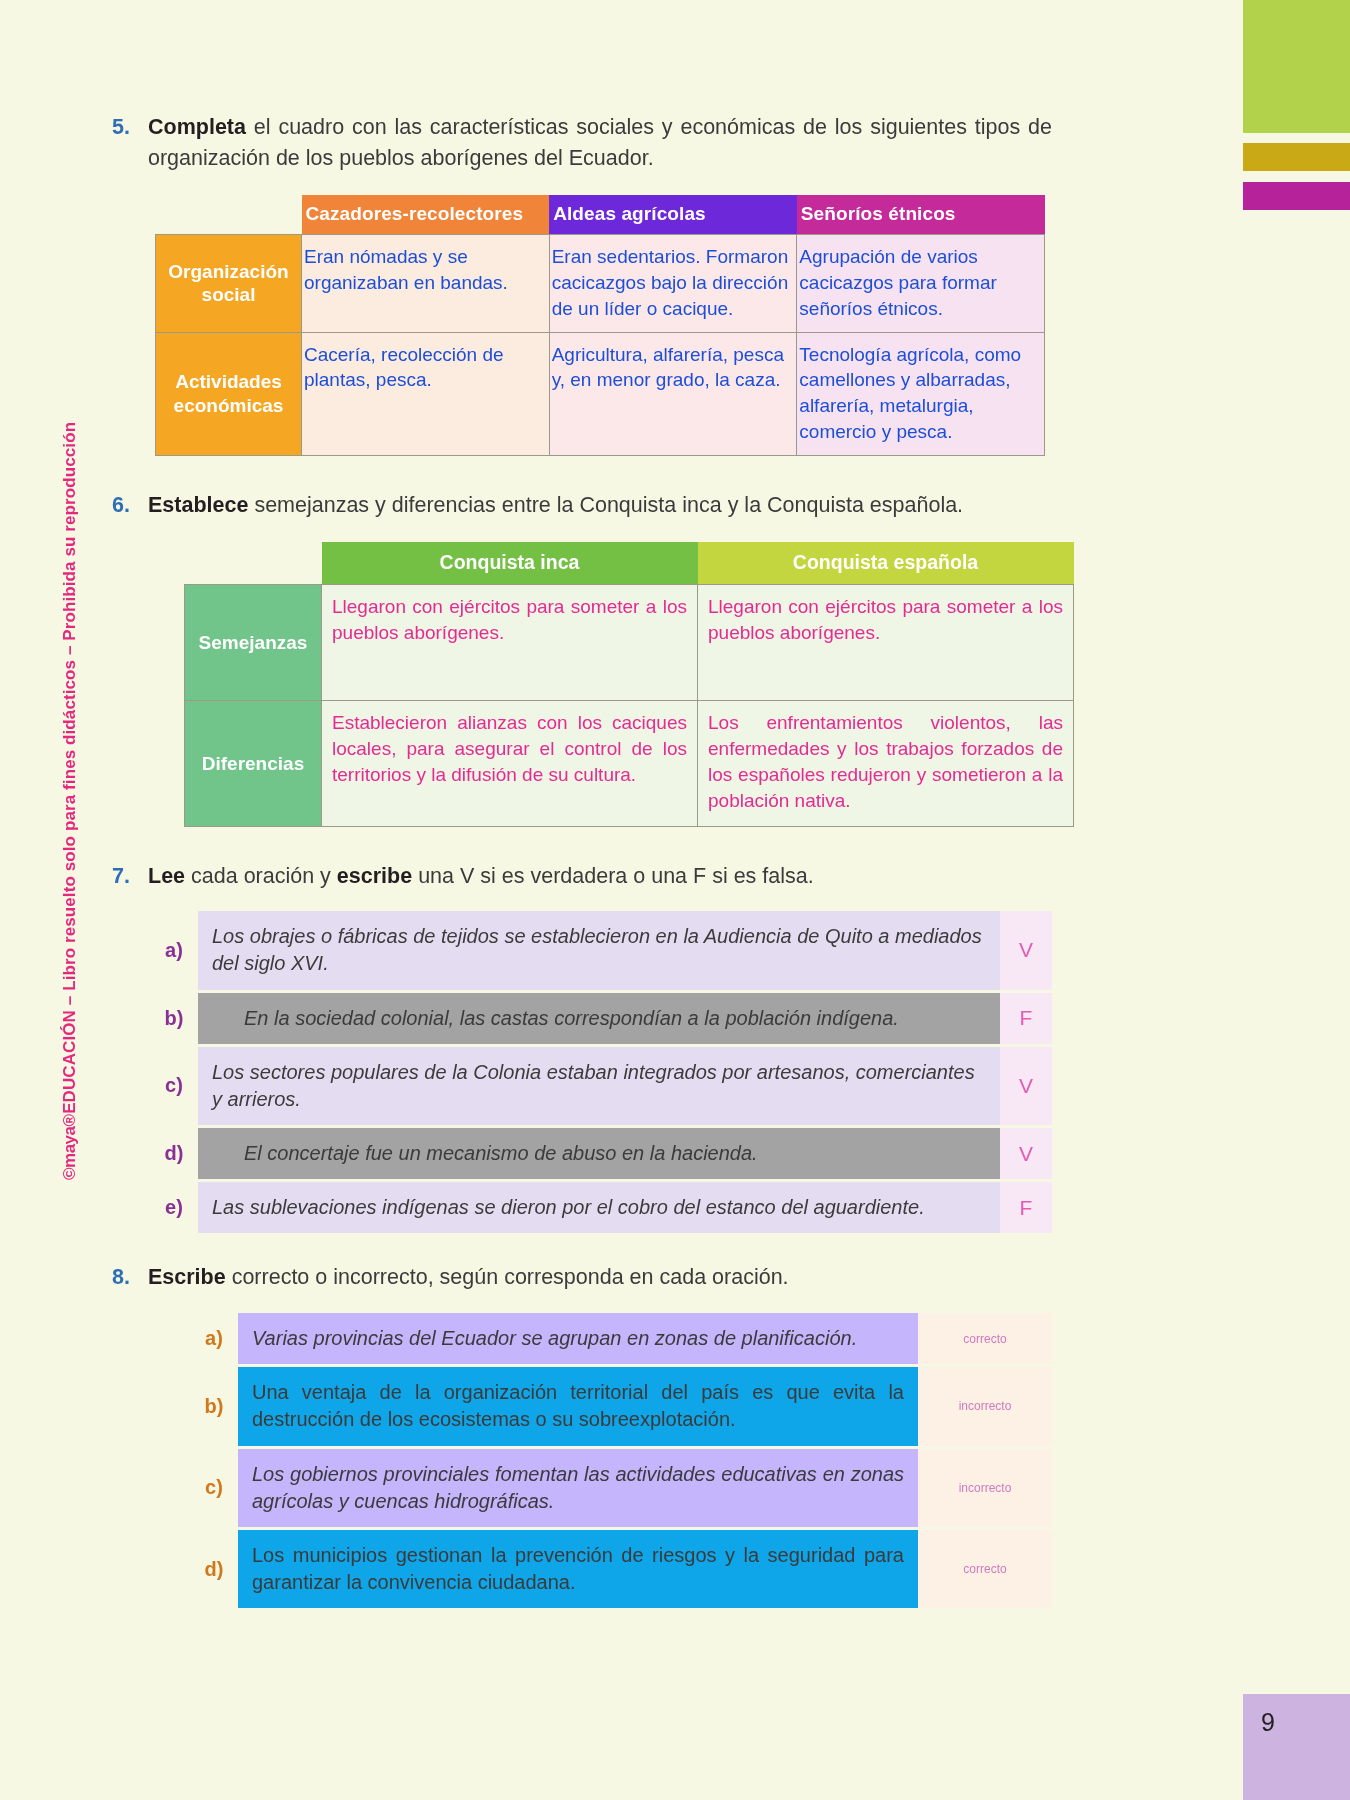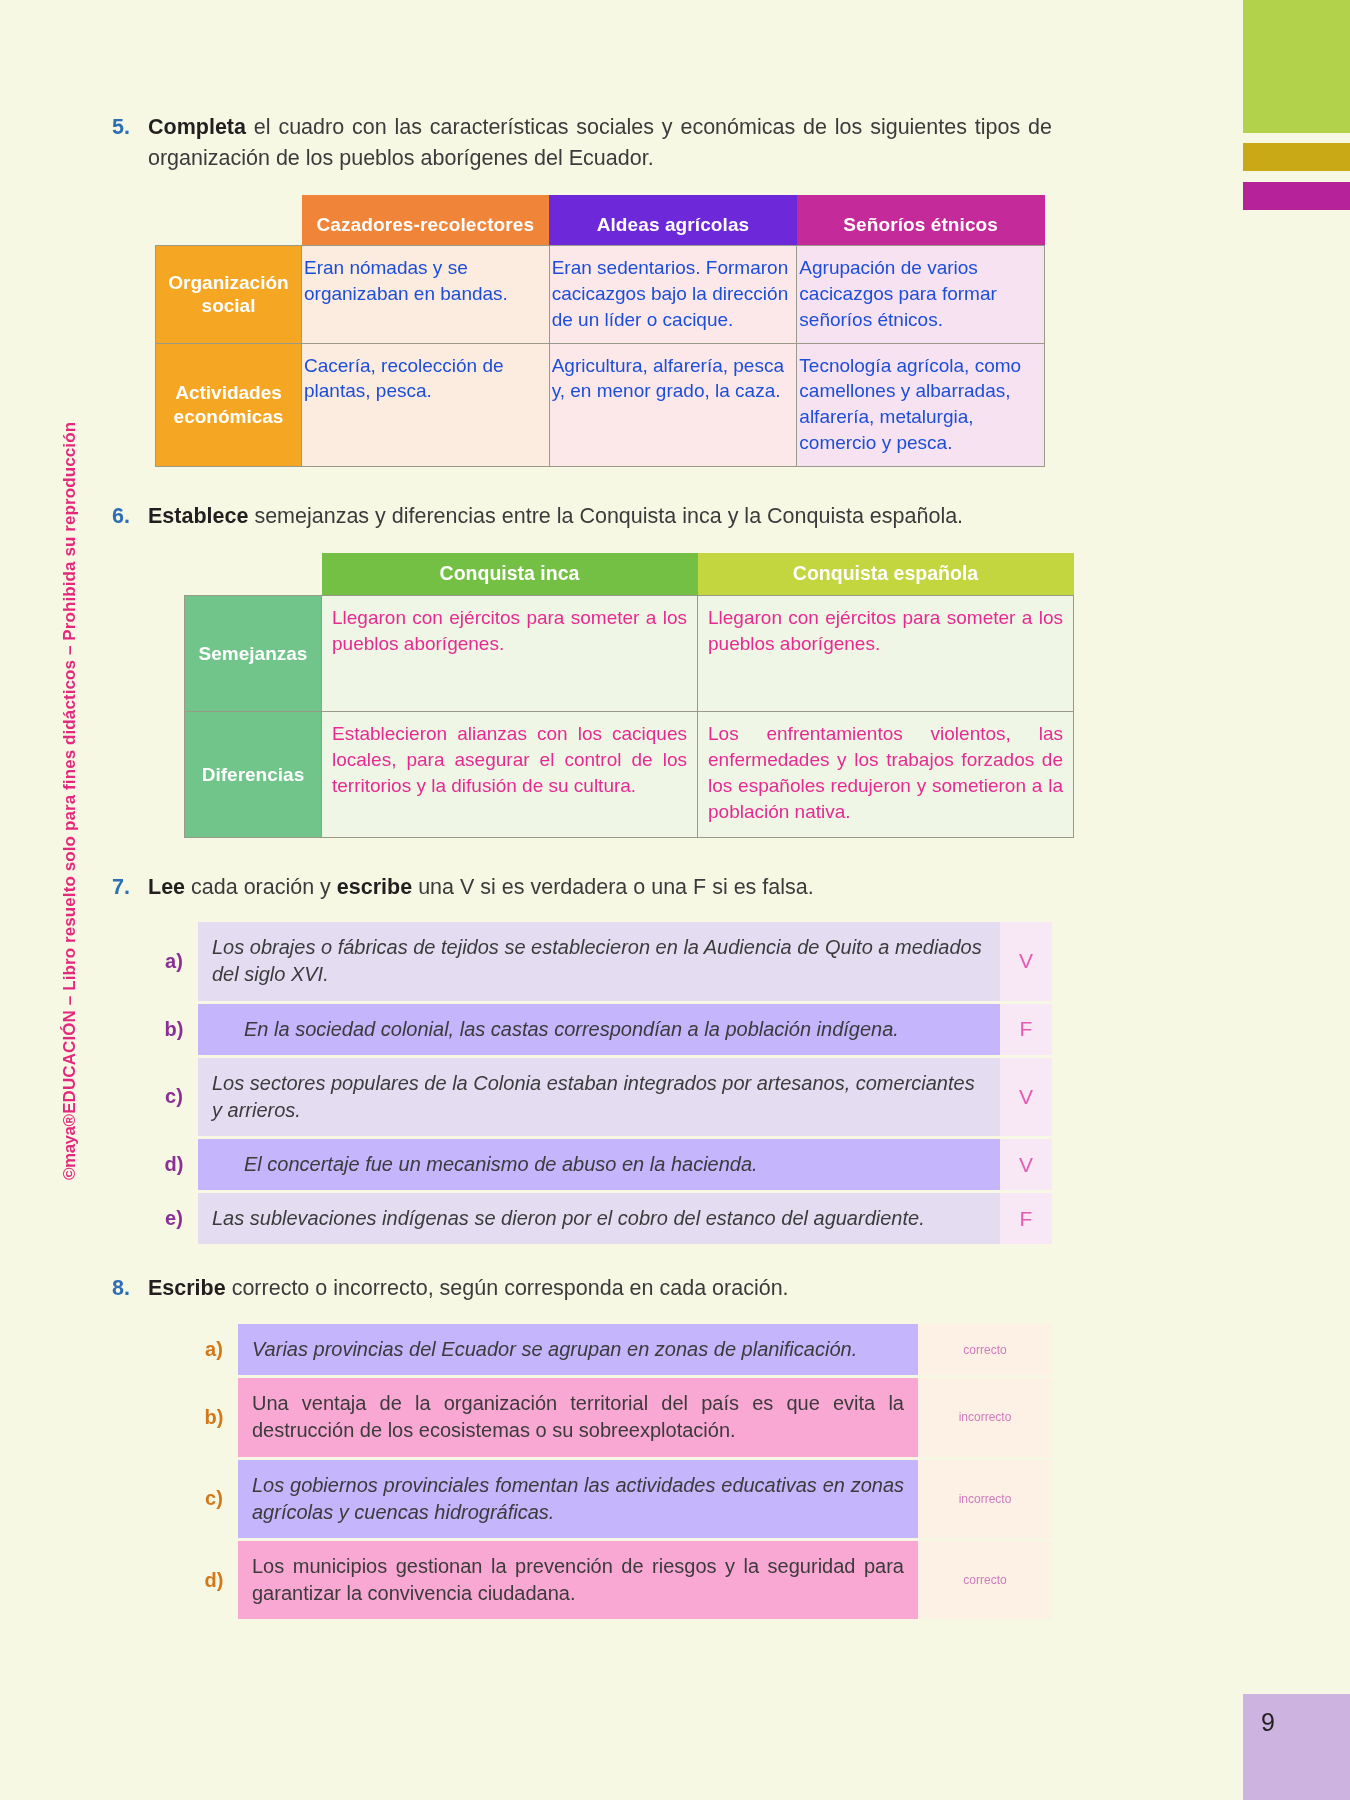--- a/index.html
+++ b/index.html
@@ -98,22 +98,21 @@
     width: 890px;
     border-collapse: collapse;
     table-layout: fixed;
   }
   .t1 td, .t1 th { vertical-align: top; padding: 0; }
   .t1 .corner { width: 146px; background: transparent; border: none; }
   .t1 .hdr {
     color: #ffffff;
     font-weight: bold;
     font-size: 19px;
-    text-align: center;
-    padding: 19px 4px 9px;
+    padding: 8px 4px 9px;
     letter-spacing: .1px;
   }
   .t1 .hdr-a { background: #f0853a; }
   .t1 .hdr-b { background: #6d28d9; }
   .t1 .hdr-c { background: #c52a9a; }
 
   .t1 .rowlabel {
     background: #f5a623;
     color: #ffffff;
     font-weight: bold;
@@ -195,21 +194,21 @@
     flex: 1 1 auto;
     padding: 12px 14px;
     font-size: 20px;
     line-height: 1.36;
     color: #3b3b3b;
     display: flex;
     align-items: center;
     font-style: italic;
   }
   .ex7-stmt.sh-light { background: #e4ddf2; }
-  .ex7-stmt.sh-dark  { background: #c4b5fd; padding-left: 46px; }
+  .ex7-stmt.sh-dark  { background: #a3a3a3; padding-left: 46px; }
   .ex7-ans {
     width: 52px;
     flex: 0 0 52px;
     background: #f8e7f4;
     color: #e35cb3;
     font-size: 21px;
     display: flex;
     align-items: center;
     justify-content: center;
   }
@@ -235,21 +234,21 @@
     flex: 1 1 auto;
     padding: 12px 14px;
     font-size: 20px;
     line-height: 1.36;
     color: #3b3b3b;
     display: flex;
     align-items: center;
     text-align: justify;
   }
   .ex8-stmt.sh-light { background: #c4b5fd; font-style: italic; }
-  .ex8-stmt.sh-dark  { background: #f9a8d4; }
+  .ex8-stmt.sh-dark  { background: #0ea5e9; }
   .ex8-ans {
     width: 134px;
     flex: 0 0 134px;
     background: #fdf0e4;
     color: #d07bbd;
     font-size: 12px;
     display: flex;
     align-items: center;
     justify-content: center;
   }

